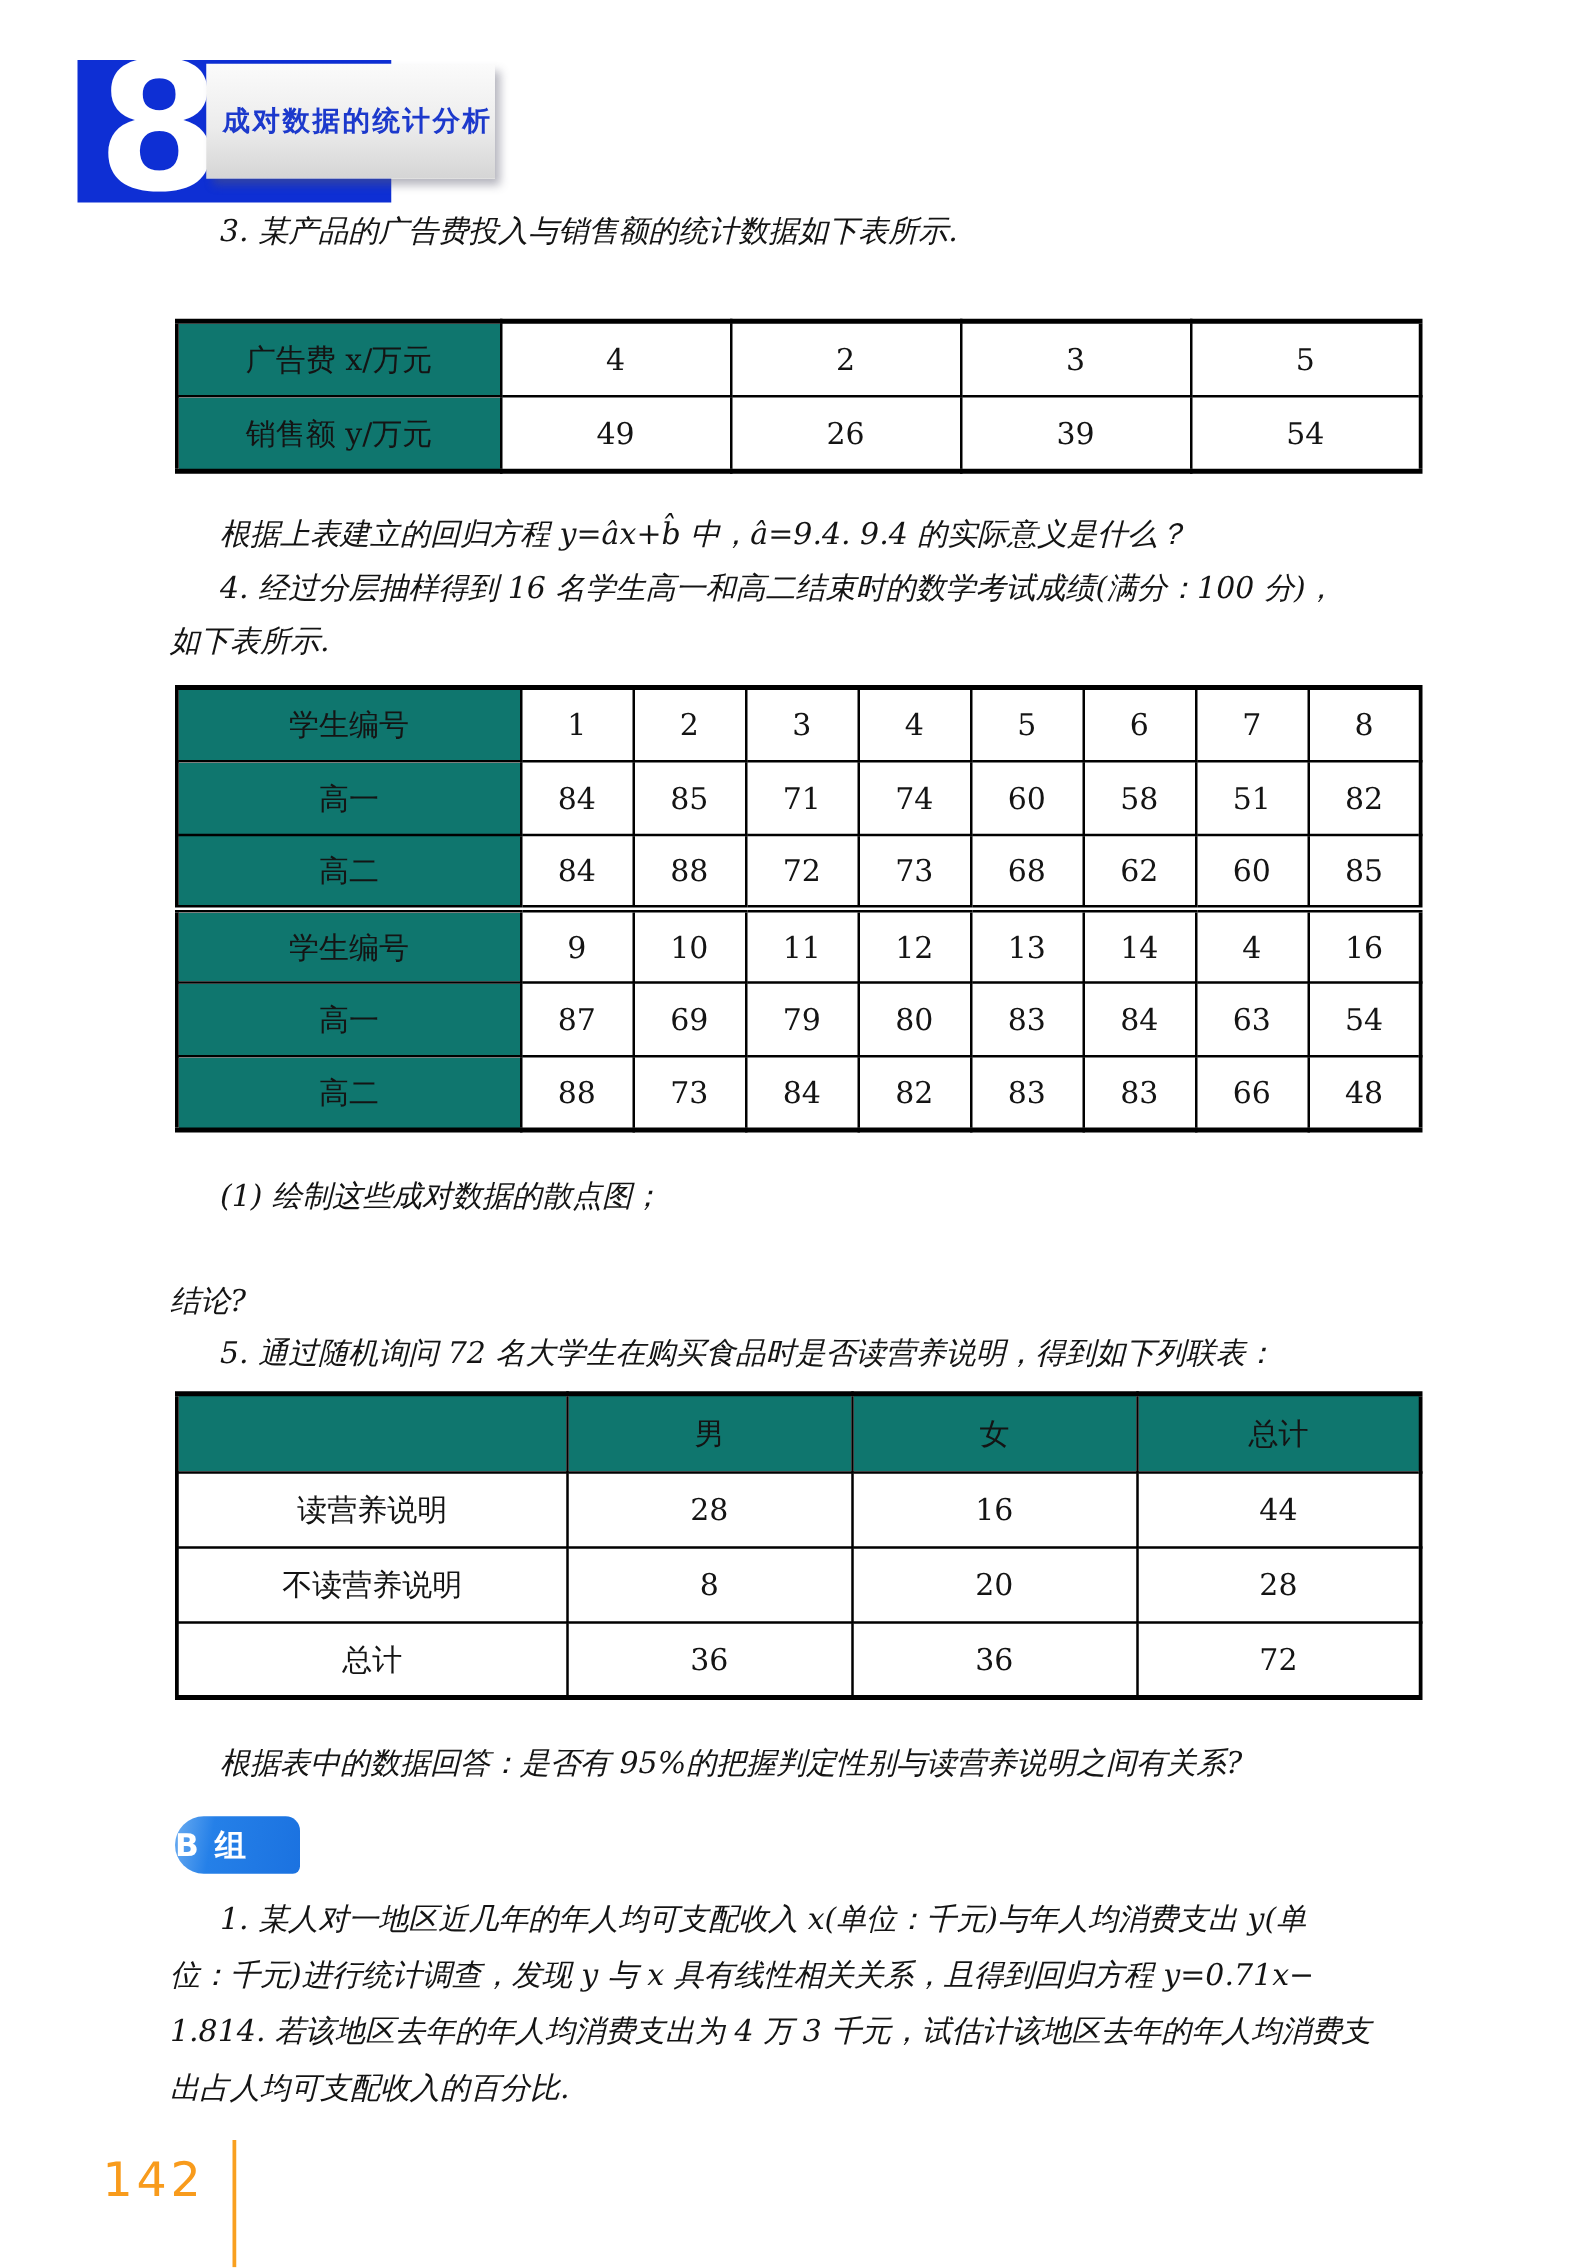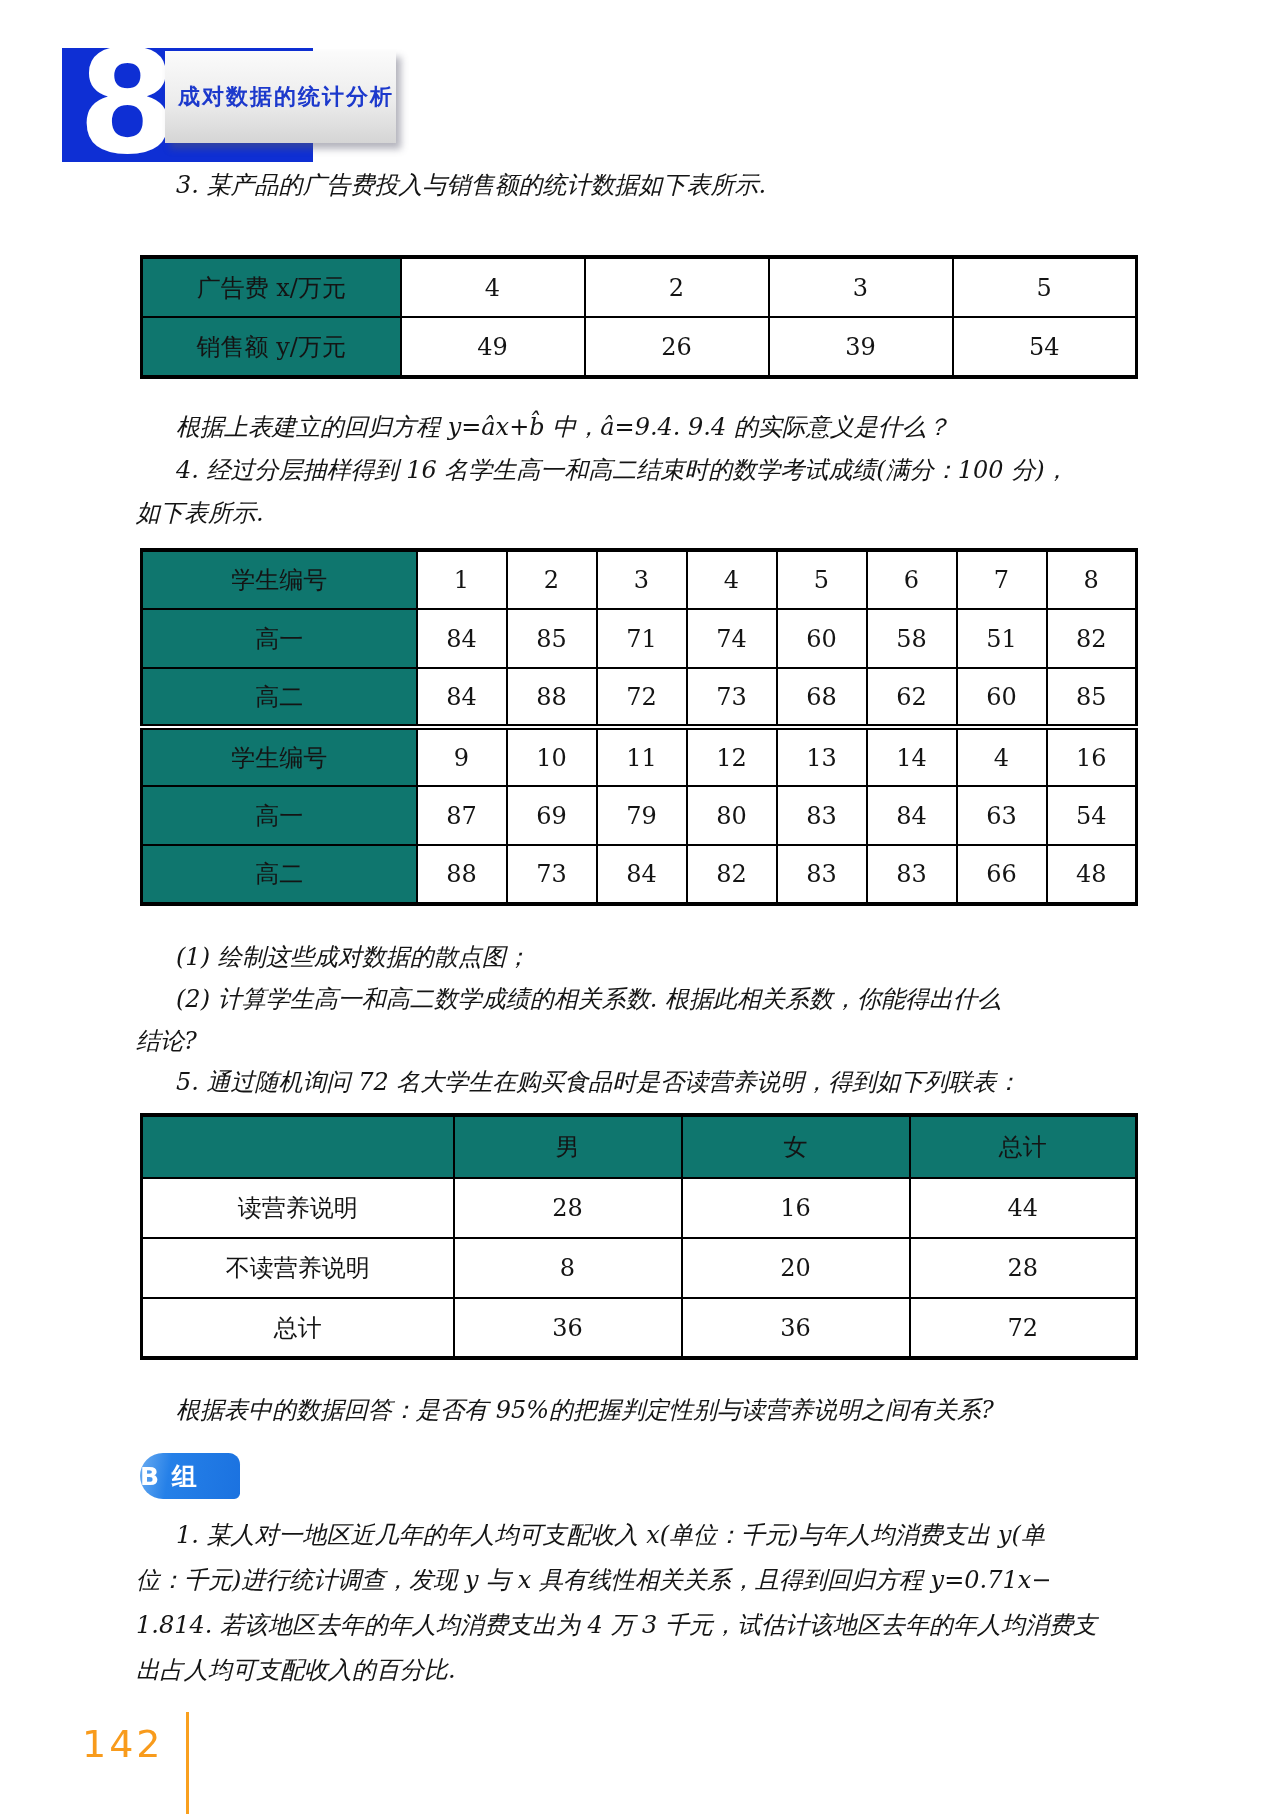--- a/index.html
+++ b/index.html
@@ -207,21 +207,20 @@
       <td>82</td>
       <td>83</td>
       <td>83</td>
       <td>66</td>
       <td>48</td>
     </tr>
   </tbody>
     </table>
 
   <div class="para indent" style="top:940px">(1) 绘制这些成对数据的散点图；</div>
-  <div class="para indent" style="top:982px">(2) 计算学生高一和高二数学成绩的相关系数. 根据此相关系数，你能得出什么</div>
   <div class="para" style="top:1024px">结论?</div>
 
   <div class="para indent" style="top:1065px">5. 通过随机询问 72 名大学生在购买食品时是否读营养说明，得到如下列联表：</div>
 
   <table class="tbl t3" style="top:1113px">
     <colgroup>
         <col style="width:312px">
         <col style="width:228px">
         <col style="width:228px">
         <col style="width:227px">

